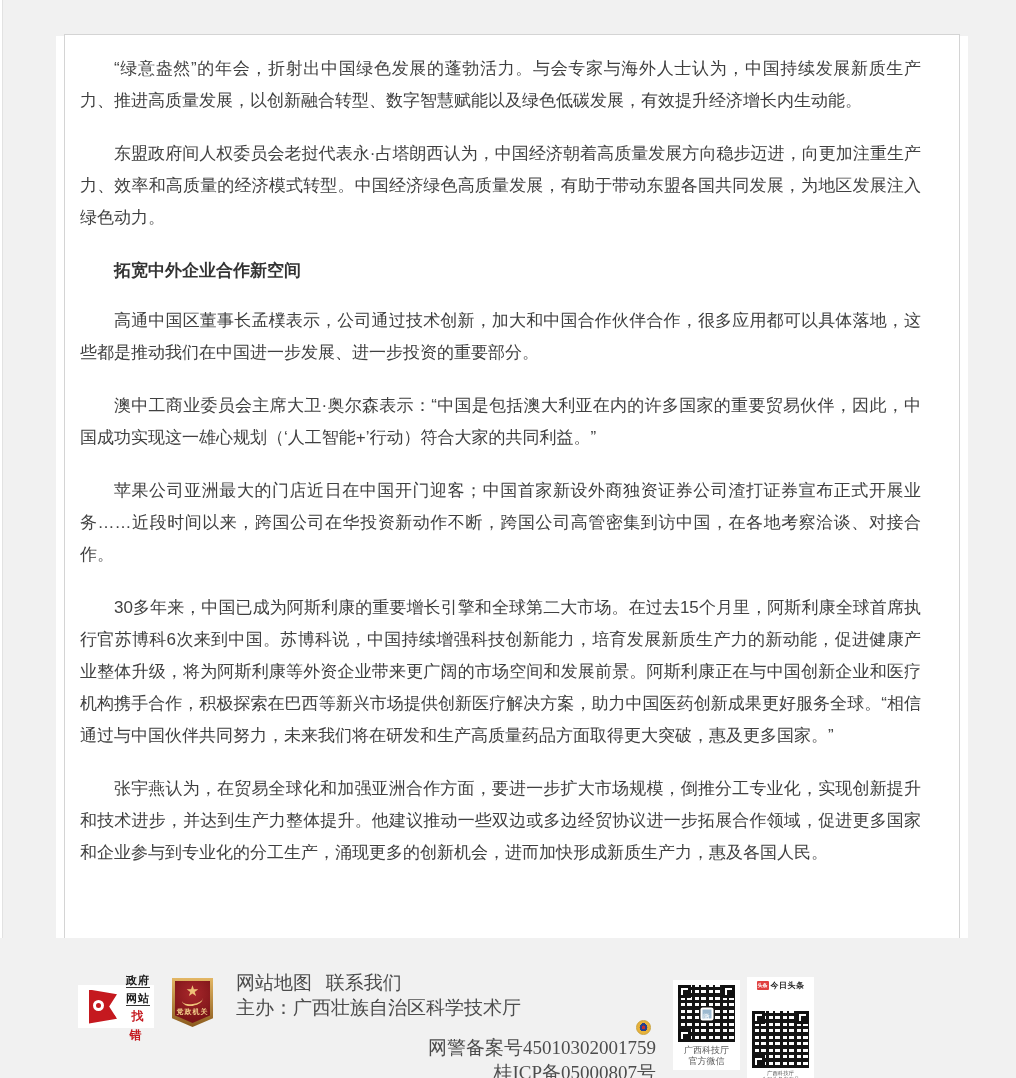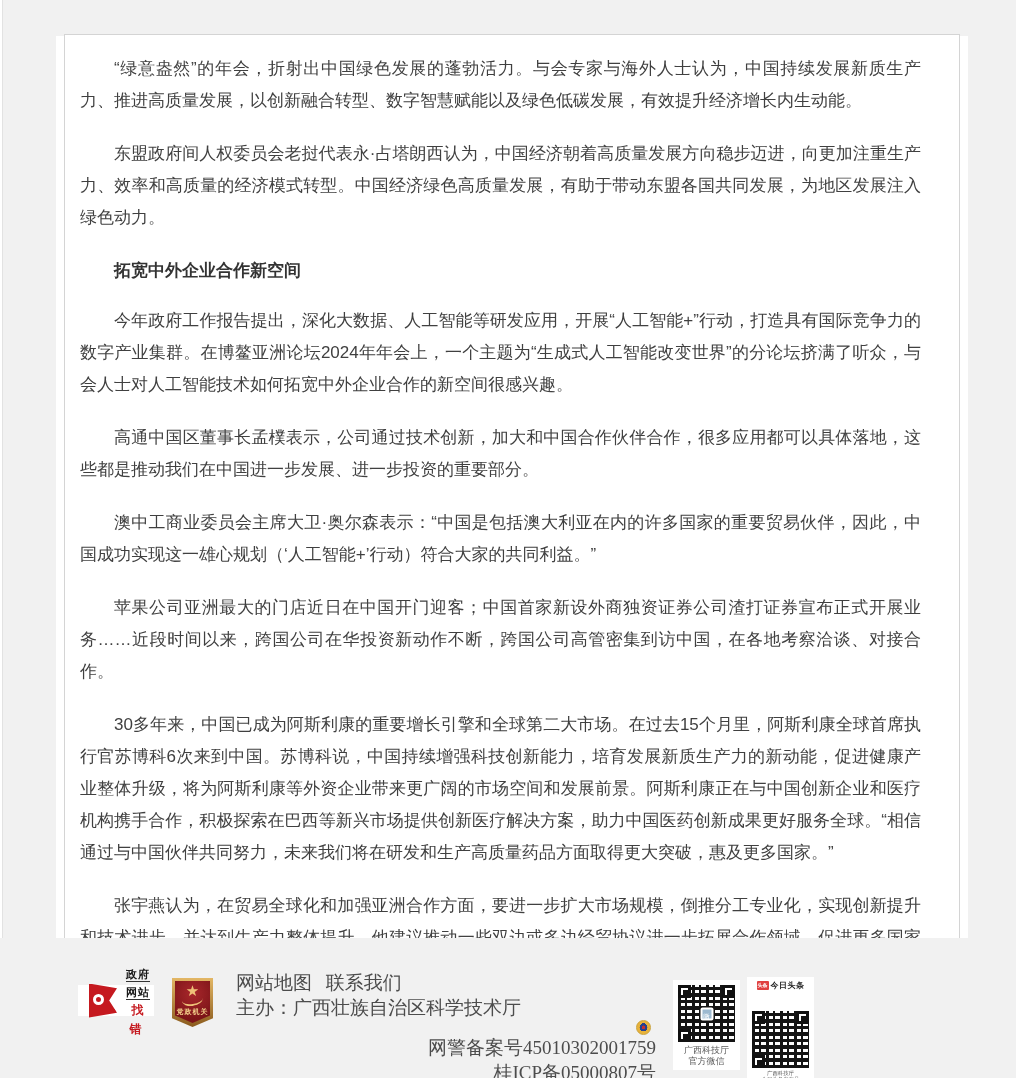--- a/index.html
+++ b/index.html
@@ -14,21 +14,21 @@
   .card { position:absolute; left:8px; right:8px; top:-2px; bottom:16px; background:#fff; border:1px solid #d4d4d4; overflow:hidden; }
   .article { padding: 18px 38px 40px 15px; color:#404040; font-size:17px; line-height:32px; text-align:justify; }
   .article p { text-indent:2em; margin:0 0 21px 0; }
   .article h3 { font-size:17px; font-weight:bold; color:#333; text-indent:2em; margin:10px 0 18px 0; line-height:32px; }
 
   
   .footer { position:absolute; left:0; right:0; top:938px; bottom:0; background:#f1f1f1; }
   .footer-row { display:flex; align-items:flex-start; padding:32px 0 0 78px; }
 
   
-  .find-error { width:76px; height:31px; background:#fff; margin-top:15px; position:relative; display:flex; align-items:center; padding-left:11px; cursor:pointer; }
+  .find-error { width:76px; height:43px; background:#fff; margin-top:15px; position:relative; display:flex; align-items:center; padding-left:11px; cursor:pointer; }
   .fe-icon { position:relative; width:30px; height:34px; flex:0 0 30px; }
   .fe-flag { position:absolute; left:0; top:0; width:28px; height:34px; background:#c5191f; clip-path:polygon(0 0,100% 14%,72% 50%,100% 86%,0 100%); }
   .fe-lens { position:absolute; left:4px; top:10px; width:11px; height:11px; border:3px solid #fff; border-radius:50%; }
   .fe-handle { position:absolute; left:17px; top:23px; width:10px; height:3px; background:#c5191f; transform:rotate(38deg); border-radius:2px; }
   .fe-text { margin-left:3px; text-align:center; }
   .fe-line1 { font-size:11px; font-weight:bold; color:#1a1a1a; border-bottom:1px solid #333; padding-bottom:1px; letter-spacing:1px; }
   .fe-line2 { font-size:12px; font-weight:bold; color:#c5191f; letter-spacing:5px; margin-top:1px; padding-left:4px; }
 
   
   .shield-outer { width:41px; height:49px; margin:8px 0 0 18px; clip-path:polygon(50% 100%,0 82%,0 0,100% 0,100% 82%); background:linear-gradient(#e3b765,#8a5a1d); position:relative; cursor:pointer; flex:0 0 41px; }
@@ -71,21 +71,20 @@
 
 <div class="page">
   <div class="edge-strip"></div>
 
   <div class="wrapper">
     <div class="card">
       <div class="article">
           <p>“绿意盎然”的年会，折射出中国绿色发展的蓬勃活力。与会专家与海外人士认为，中国持续发展新质生产力、推进高质量发展，以创新融合转型、数字智慧赋能以及绿色低碳发展，有效提升经济增长内生动能。</p>
           <p>东盟政府间人权委员会老挝代表永·占塔朗西认为，中国经济朝着高质量发展方向稳步迈进，向更加注重生产力、效率和高质量的经济模式转型。中国经济绿色高质量发展，有助于带动东盟各国共同发展，为地区发展注入绿色动力。</p>
           <h3>拓宽中外企业合作新空间</h3>
-          <p>今年政府工作报告提出，深化大数据、人工智能等研发应用，开展“人工智能+”行动，打造具有国际竞争力的数字产业集群。在博鳌亚洲论坛2024年年会上，一个主题为“生成式人工智能改变世界”的分论坛挤满了听众，与会人士对人工智能技术如何拓宽中外企业合作的新空间很感兴趣。</p>
           <p>高通中国区董事长孟樸表示，公司通过技术创新，加大和中国合作伙伴合作，很多应用都可以具体落地，这些都是推动我们在中国进一步发展、进一步投资的重要部分。</p>
           <p>澳中工商业委员会主席大卫·奥尔森表示：“中国是包括澳大利亚在内的许多国家的重要贸易伙伴，因此，中国成功实现这一雄心规划（‘人工智能+’行动）符合大家的共同利益。”</p>
           <p>苹果公司亚洲最大的门店近日在中国开门迎客；中国首家新设外商独资证券公司渣打证券宣布正式开展业务……近段时间以来，跨国公司在华投资新动作不断，跨国公司高管密集到访中国，在各地考察洽谈、对接合作。</p>
           <p>30多年来，中国已成为阿斯利康的重要增长引擎和全球第二大市场。在过去15个月里，阿斯利康全球首席执行官苏博科6次来到中国。苏博科说，中国持续增强科技创新能力，培育发展新质生产力的新动能，促进健康产业整体升级，将为阿斯利康等外资企业带来更广阔的市场空间和发展前景。阿斯利康正在与中国创新企业和医疗机构携手合作，积极探索在巴西等新兴市场提供创新医疗解决方案，助力中国医药创新成果更好服务全球。“相信通过与中国伙伴共同努力，未来我们将在研发和生产高质量药品方面取得更大突破，惠及更多国家。”</p>
           <p>张宇燕认为，在贸易全球化和加强亚洲合作方面，要进一步扩大市场规模，倒推分工专业化，实现创新提升和技术进步，并达到生产力整体提升。他建议推动一些双边或多边经贸协议进一步拓展合作领域，促进更多国家和企业参与到专业化的分工生产，涌现更多的创新机会，进而加快形成新质生产力，惠及各国人民。</p>
         </div>
     </div>
   </div>
 
   <div class="footer">

